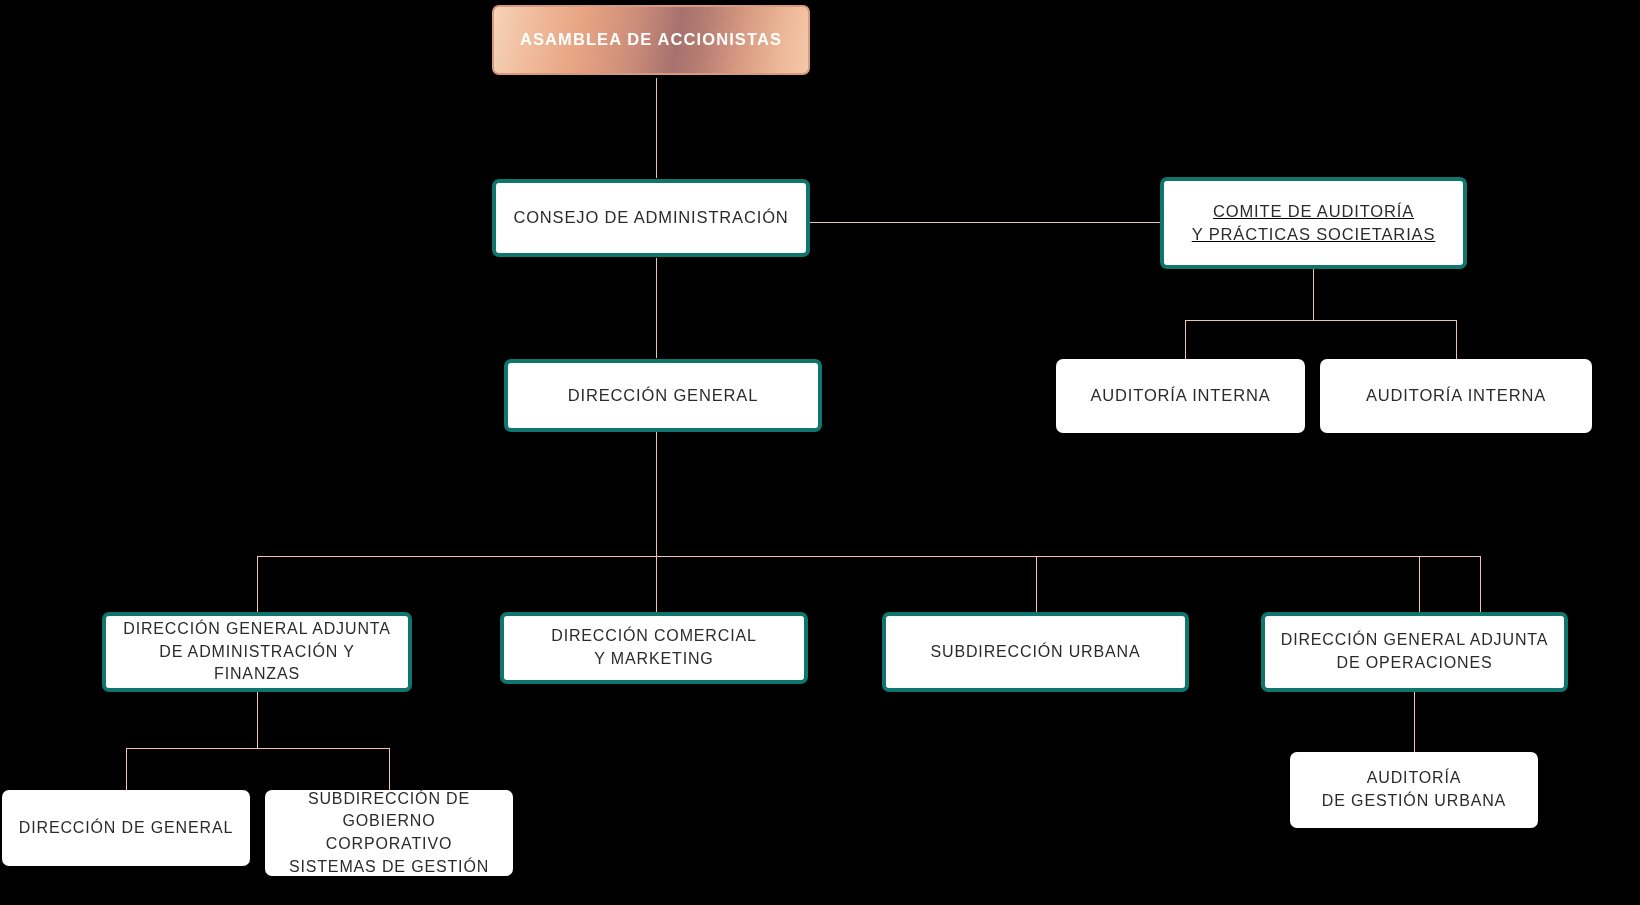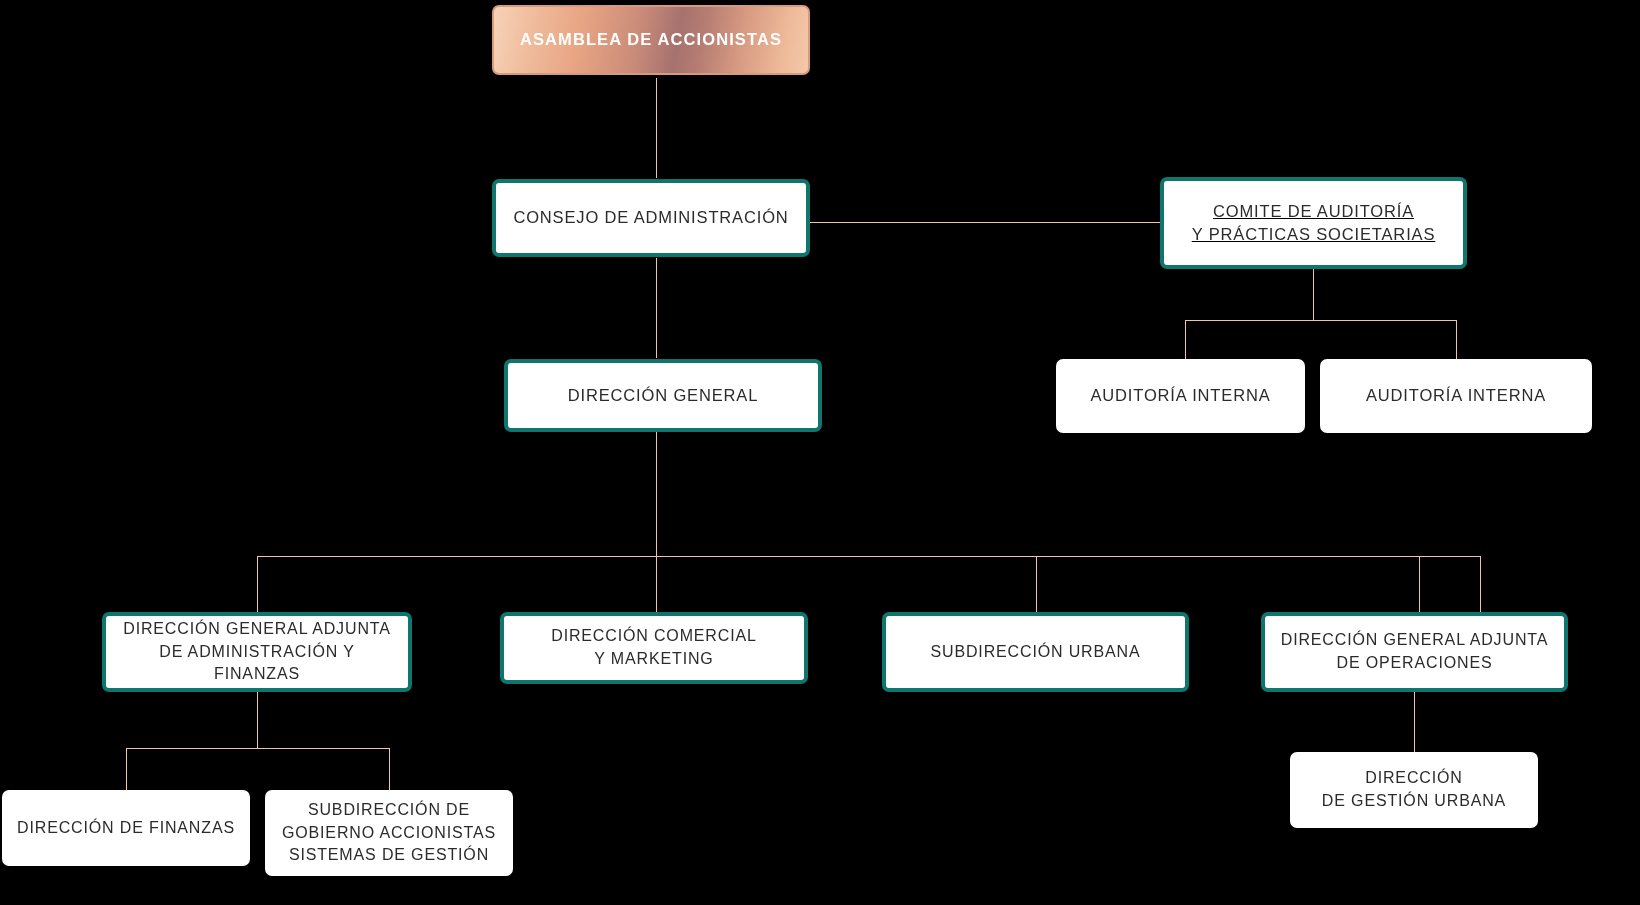--- a/index.html
+++ b/index.html
@@ -149,27 +149,27 @@
   <div class="node bordered small" style="left:882px; top:612px; width:307px; height:80px;">
     <span class="label">SUBDIRECCIÓN URBANA</span>
   </div>
 
   <div class="node bordered small" style="left:1261px; top:612px; width:307px; height:80px;">
     <span class="label">DIRECCIÓN GENERAL ADJUNTA
 DE OPERACIONES</span>
   </div>
 
   <div class="node plain small" style="left:2px; top:790px; width:248px; height:76px;">
-    <span class="label">DIRECCIÓN DE FINANZAS</span>
+    <span class="label">DIRECCIÓN DE GENERAL</span>
   </div>
 
   <div class="node plain small" style="left:265px; top:790px; width:248px; height:86px;">
     <span class="label">SUBDIRECCIÓN DE
-GOBIERNO ACCIONISTAS
+GOBIERNO CORPORATIVO
 SISTEMAS DE GESTIÓN</span>
   </div>
 
   <div class="node plain small" style="left:1290px; top:752px; width:248px; height:76px;">
-    <span class="label">DIRECCIÓN
+    <span class="label">AUDITORÍA
 DE GESTIÓN URBANA</span>
   </div>
 
 </div>
 
 </body></html>

